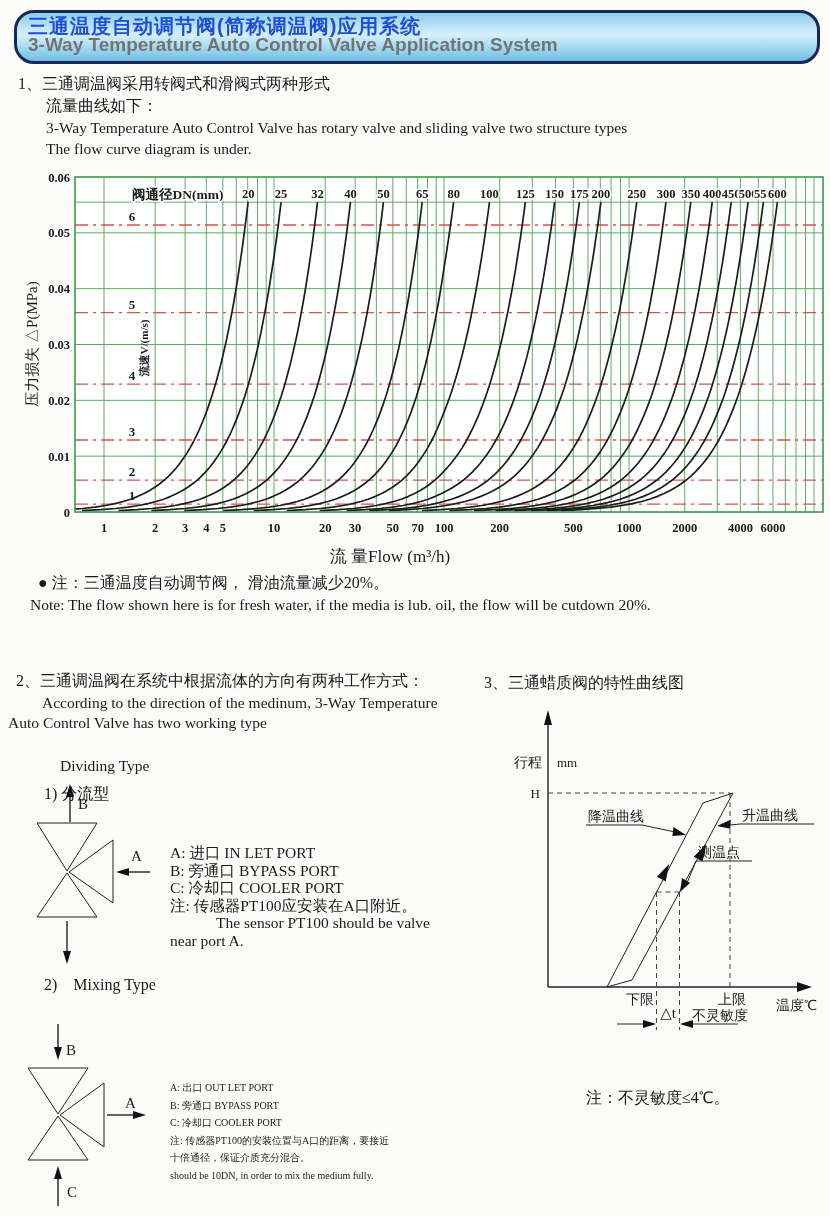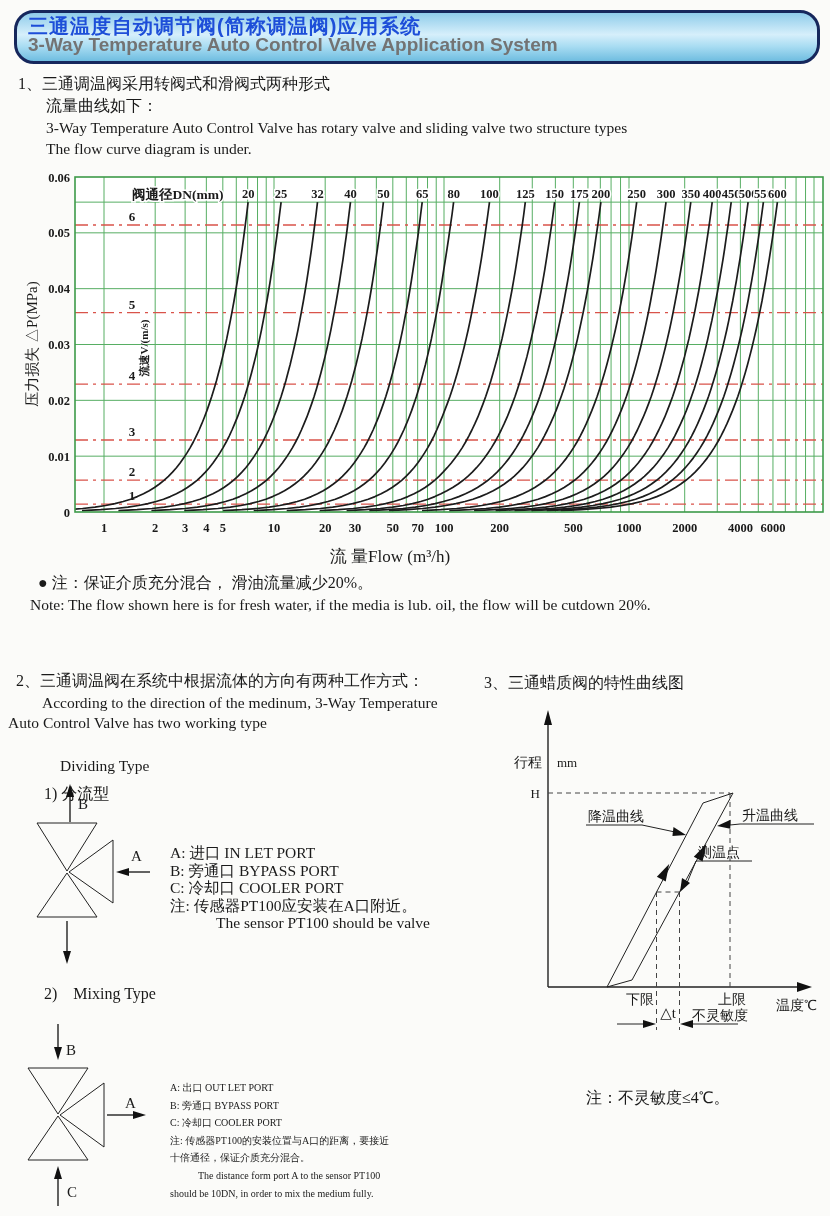--- a/index.html
+++ b/index.html
@@ -159,21 +159,21 @@
       <text x="479.6905491978365" y="364" text-anchor="middle" font-size="12.5" font-weight="bold" font-family="&quot;DejaVu Sans&quot;,sans-serif">200</text>
       <text x="553.3094508021635" y="364" text-anchor="middle" font-size="12.5" font-weight="bold" font-family="&quot;DejaVu Sans&quot;,sans-serif">500</text>
       <text x="609" y="364" text-anchor="middle" font-size="12.5" font-weight="bold" font-family="&quot;DejaVu Sans&quot;,sans-serif">1000</text>
       <text x="664.6905491978365" y="364" text-anchor="middle" font-size="12.5" font-weight="bold" font-family="&quot;DejaVu Sans&quot;,sans-serif">2000</text>
       <text x="720.381098395673" y="364" text-anchor="middle" font-size="12.5" font-weight="bold" font-family="&quot;DejaVu Sans&quot;,sans-serif">4000</text>
       <text x="752.9579813209741" y="364" text-anchor="middle" font-size="12.5" font-weight="bold" font-family="&quot;DejaVu Sans&quot;,sans-serif">6000</text>
       <text x="370" y="394" text-anchor="middle" font-size="17">流 量Flow (m³/h)</text>
       <text x="17" y="176" text-anchor="middle" font-size="15" transform="rotate(-90 17 176)">压力损失 △P(MPa)</text>
     </svg></div>
 
-<div class="abs t16" style="left:38px;top:573px;">● 注：保证介质充分混合， 滑油流量减少20%。</div>
+<div class="abs t16" style="left:38px;top:573px;">● 注：三通温度自动调节阀， 滑油流量减少20%。</div>
 <div class="abs t15" style="left:30px;top:596px;font-size:15.5px;">Note: The flow shown here is for fresh water, if the media is lub. oil, the flow will be cutdown 20%.</div>
 
 <div class="abs t16" style="left:16px;top:671px;">2、三通调温阀在系统中根据流体的方向有两种工作方式：</div>
 <div class="abs t15" style="left:42px;top:694px;font-size:15.5px;">According to the direction of the medinum, 3-Way Temperature</div>
 <div class="abs t15" style="left:8px;top:714px;font-size:15.5px;">Auto Control Valve has two working type</div>
 <div class="abs t16" style="left:44px;top:736px;margin-top:48px;">1) 分流型</div>
 <div class="abs t15" style="left:60px;top:757px;font-size:15.5px;">Dividing Type</div>
 
 <svg class="abs" style="left:20px;top:780px;" width="160" height="200" viewBox="0 0 160 200">
   <line x1="50" y1="42" x2="50" y2="14" class="solidln"></line>
@@ -188,23 +188,24 @@
   <line x1="47" y1="141" x2="47" y2="174" class="solidln"></line>
   <polygon points="47,184 43,171 51,171" class="blk"></polygon>
 </svg>
 
 <div class="abs t15 ports" style="left:170px;top:844px;font-size:15.5px;">
   <div>A: 进口 IN LET PORT</div>
   <div>B: 旁通口 BYPASS PORT</div>
   <div>C: 冷却口 COOLER PORT</div>
   <div>注: 传感器PT100应安装在A口附近。</div>
   <div style="padding-left:46px;">The sensor PT100 should be valve</div>
+  <div>near port A.</div>
 </div>
 
-<div class="abs t16 pre" style="left:44px;top:976px;margin-top:9px;">2)    Mixing Type</div>
+<div class="abs t16 pre" style="left:44px;top:976px;">2)    Mixing Type</div>
 
 <svg class="abs" style="left:10px;top:1010px;" width="170" height="206" viewBox="0 0 170 206">
   <line x1="48" y1="14" x2="48" y2="40" class="solidln"></line>
   <polygon points="48,50 44,37 52,37" class="blk"></polygon>
   <text x="56" y="45" font-size="15">B</text>
   <polygon points="18,58 78,58 48,104" class="thin"></polygon>
   <polygon points="18,150 78,150 48,106" class="thin"></polygon>
   <polygon points="94,73 94,137 50,105" class="thin"></polygon>
   <line x1="97" y1="105" x2="126" y2="105" class="solidln"></line>
   <polygon points="136,105 123,101 123,109" class="blk"></polygon>
@@ -213,21 +214,20 @@
   <polygon points="48,156 44,169 52,169" class="blk"></polygon>
   <text x="57" y="187" font-size="15">C</text>
 </svg>
 
 <div class="abs t15 ports" style="left:170px;top:1079px;font-size:10px;">
   <div>A: 出口 OUT LET PORT</div>
   <div>B: 旁通口 BYPASS PORT</div>
   <div>C: 冷却口 COOLER PORT</div>
   <div>注: 传感器PT100的安装位置与A口的距离，要接近</div>
   <div>十倍通径，保证介质充分混合。</div>
-  <div style="padding-left:28px;">The distance form port A to the sensor PT100</div>
   <div>should be 10DN, in order to mix the medium fully.</div>
 </div>
 
 <div class="abs t16" style="left:484px;top:673px;">3、三通蜡质阀的特性曲线图</div>
 
 <svg class="abs" style="left:480px;top:700px;" width="350" height="345" viewBox="0 0 350 345">
 
   <line x1="68" y1="22" x2="68" y2="287" class="solidln"></line>
   <polygon points="68,10 64,25 72,25" class="blk"></polygon>
   <line x1="68" y1="287" x2="320" y2="287" class="solidln"></line>

